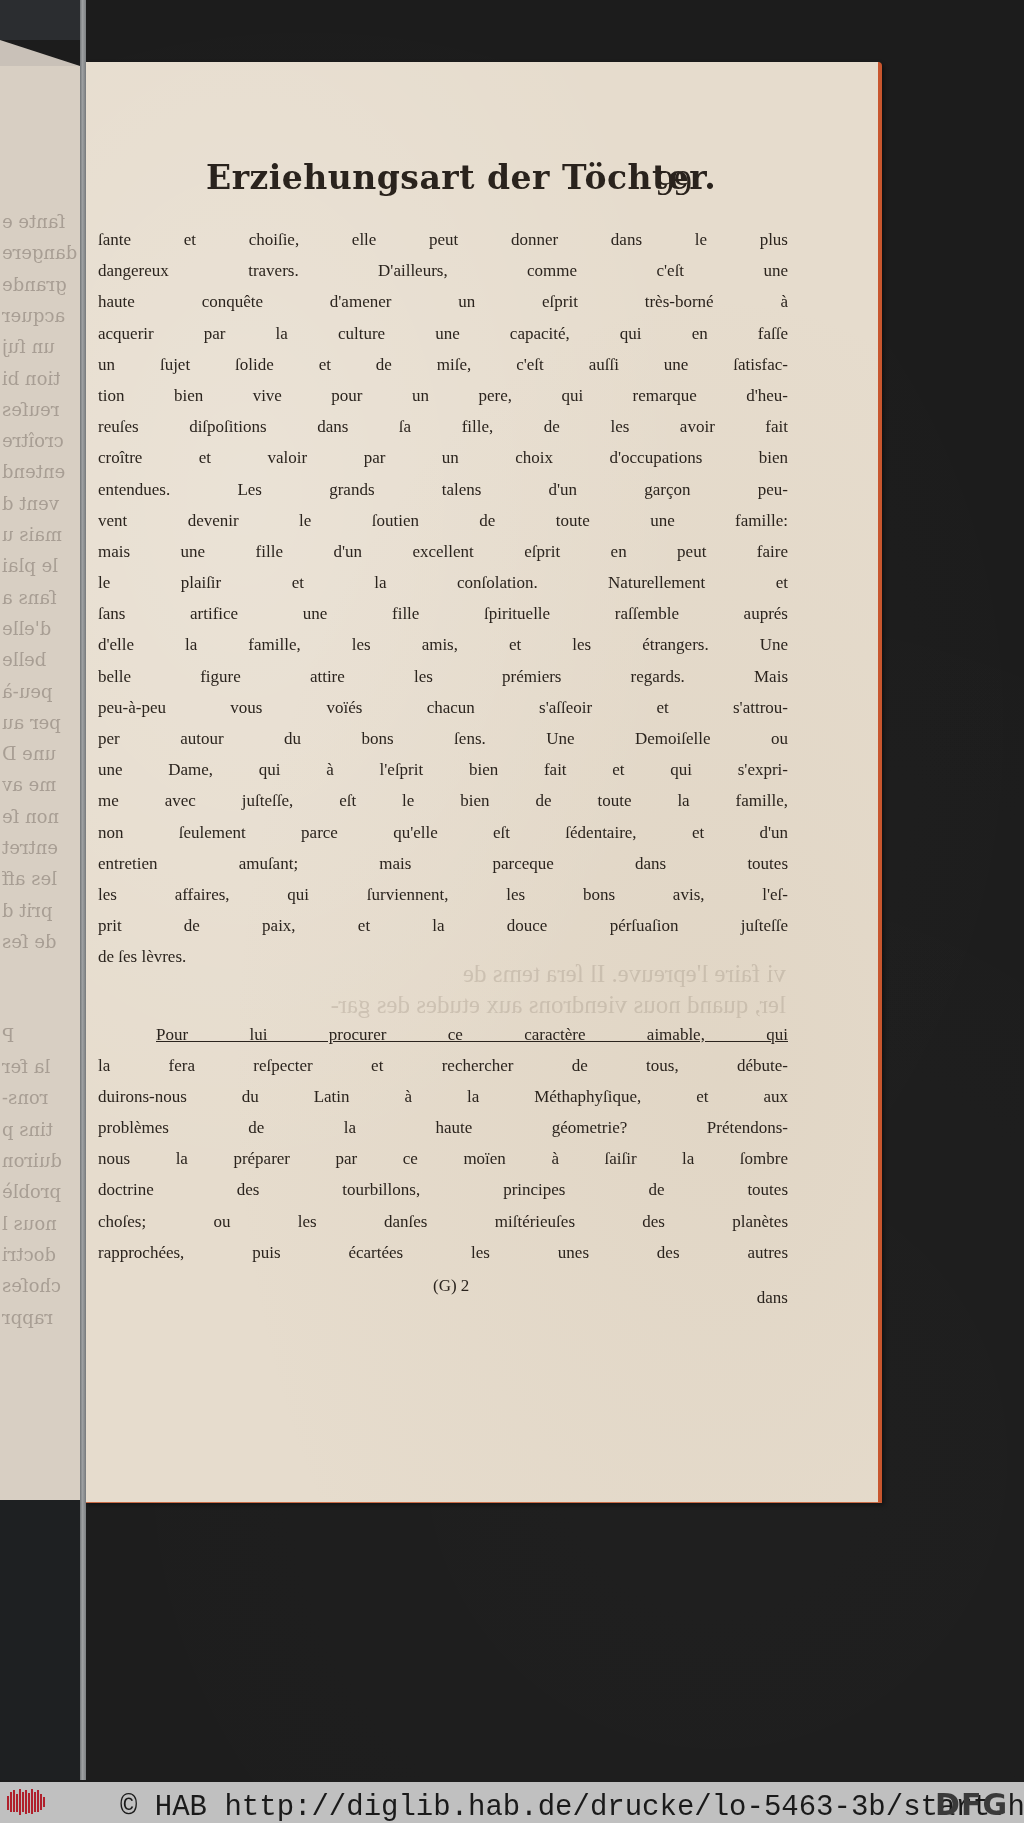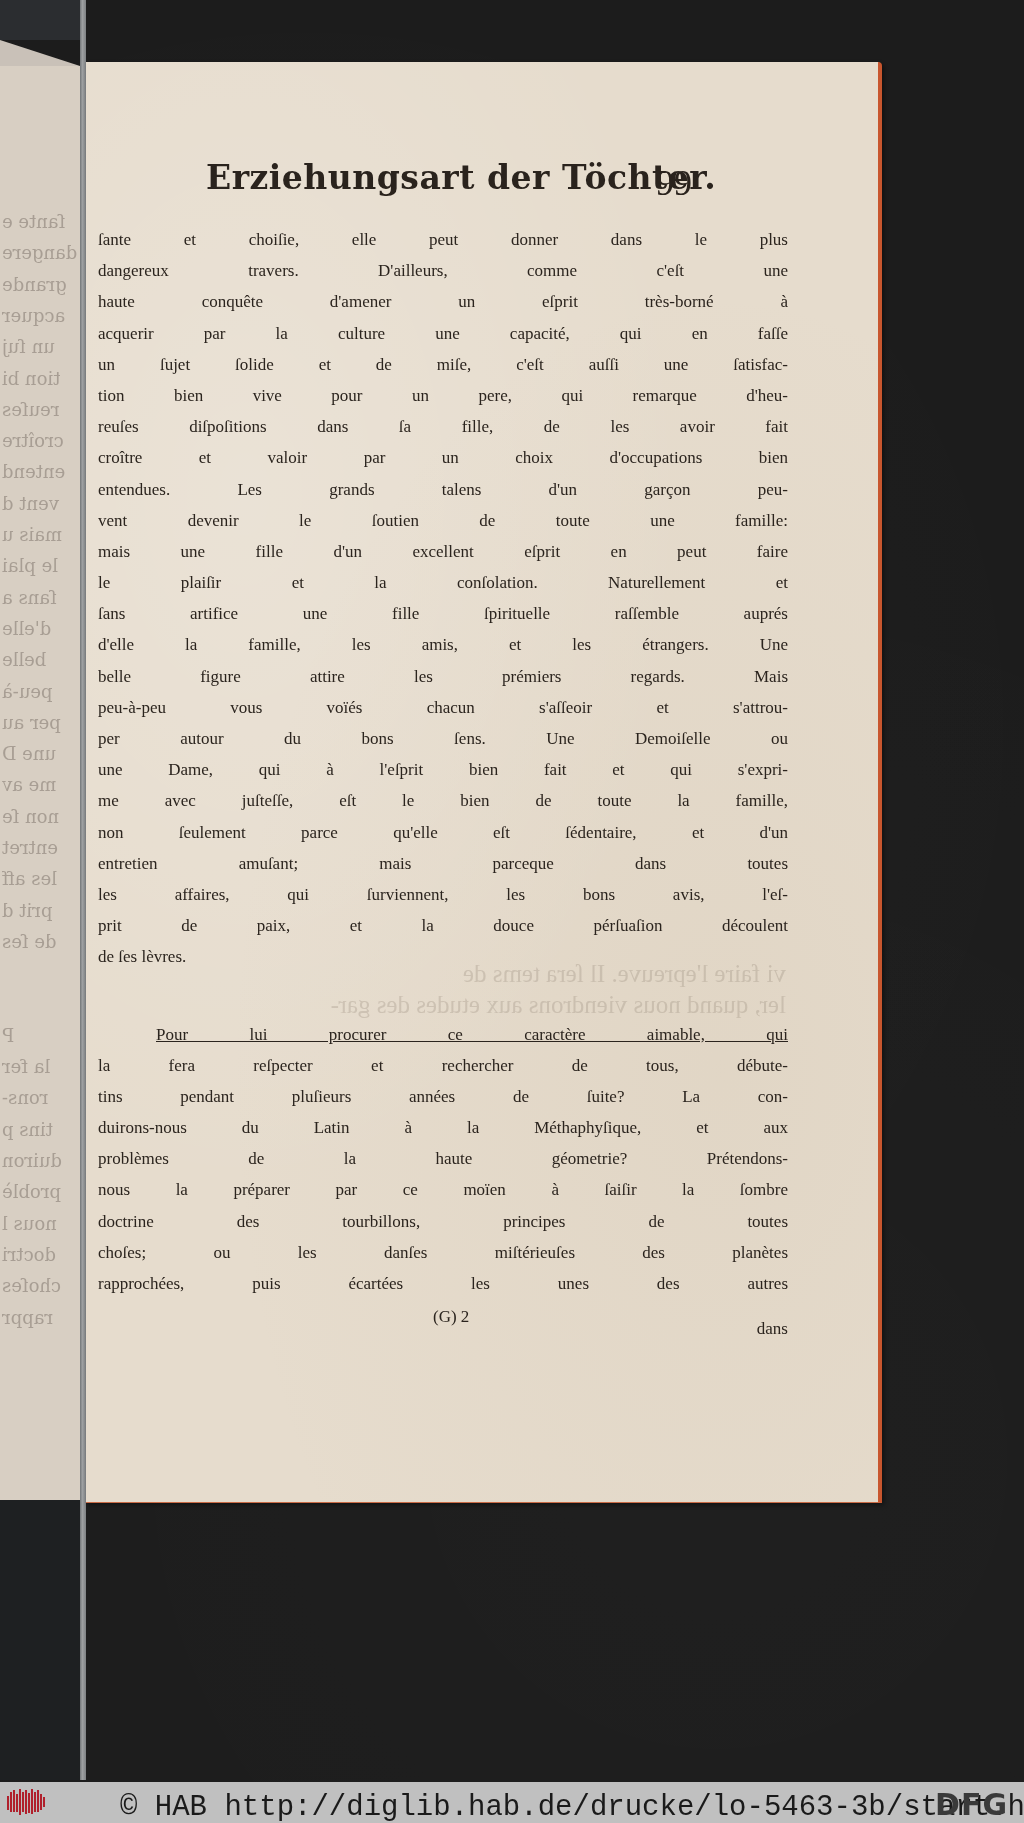--- a/index.html
+++ b/index.html
@@ -285,28 +285,27 @@
           <span class="line">ſans artifice une fille ſpirituelle raſſemble auprés</span>
           <span class="line">d'elle la famille, les amis, et les étrangers. Une</span>
           <span class="line">belle figure attire les prémiers regards. Mais</span>
           <span class="line">peu-à-peu vous voïés chacun s'aſſeoir et s'attrou-</span>
           <span class="line">per autour du bons ſens. Une Demoiſelle ou</span>
           <span class="line">une Dame, qui à l'eſprit bien fait et qui s'expri-</span>
           <span class="line">me avec juſteſſe, eſt le bien de toute la famille,</span>
           <span class="line">non ſeulement parce qu'elle eſt ſédentaire, et d'un</span>
           <span class="line">entretien amuſant; mais parceque dans toutes</span>
           <span class="line">les affaires, qui ſurviennent, les bons avis, l'eſ-</span>
-          <span class="line">prit de paix, et la douce pérſuaſion découlent</span>
+          <span class="line">prit de paix, et la douce pérſuaſion juſteſſe</span>
           <span class="line last">de ſes lèvres.</span>
         </div>
       <div class="para-gap"></div>
       <div id="para-1">
           <span class="line indent">Pour lui procurer ce caractère aimable, qui</span>
           <span class="line">la fera reſpecter et rechercher de tous, débute-</span>
-          <span class="line">tins pendant pluſieurs années de ſuite? La con-</span>
           <span class="line">duirons-nous du Latin à la Méthaphyſique, et aux</span>
           <span class="line">problèmes de la haute géometrie? Prétendons-</span>
           <span class="line">nous la préparer par ce moïen à ſaiſir la ſombre</span>
           <span class="line">doctrine des tourbillons, principes de toutes</span>
           <span class="line">choſes; ou les danſes miſtérieuſes des planètes</span>
           <span class="line">rapprochées, puis écartées les unes des autres</span>
         </div>
       <div class="signature-line">
         <span class="signature">(G) 2</span>
         <span class="catchword">dans</span>

